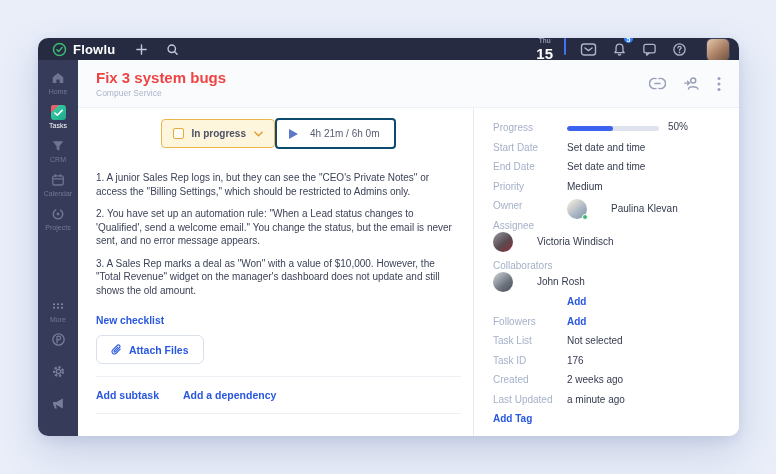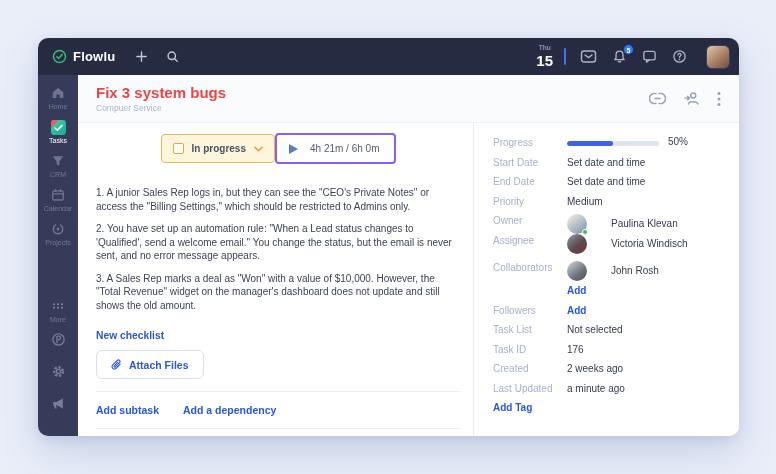--- a/index.html
+++ b/index.html
@@ -9,21 +9,21 @@
     background:#e9eef9; font-family:"Liberation Sans", sans-serif;
   }
   .window {
     position:absolute; left:38px; top:38px; width:701px; height:398px;
     border-radius:10px; background:#fff; overflow:hidden;
     box-shadow:0 16px 40px rgba(70,90,150,.20), 0 4px 12px rgba(70,90,150,.12);
     display:flex; flex-direction:column;
   }
   
   .topbar {
-    height:37px; flex-shrink:0; background:#262b42; display:flex; align-items:center;
+    height:22px; flex-shrink:0; background:#262b42; display:flex; 
     padding:0 9px 0 14px; color:#c3c8da;
   }
   .brand { display:flex; align-items:center; gap:6px; color:#fff; font-size:13px; font-weight:bold; letter-spacing:.2px; }
   .tb-ic { display:inline-flex; align-items:center; justify-content:center; cursor:pointer; }
   .plus-ic { margin-left:20px; }
   .search-ic { margin-left:18px; }
   .tb-spacer { flex:1; }
   .date-widget { text-align:center; line-height:1; margin-right:11px; cursor:pointer; }
   .date-day { font-size:6.5px; color:#8f96b2; font-weight:bold; margin-bottom:1px; }
   .date-num { font-size:15px; color:#fff; font-weight:bold; }
@@ -72,21 +72,21 @@
   
   .status-row { display:flex; justify-content:center; align-items:center; }
   .status-btn {
     display:inline-flex; align-items:center; gap:8px; height:29px; padding:0 11px;
     background:#fdf6dc; border:1px solid #edb64a; border-radius:4px; cursor:pointer;
   }
   .status-checkbox { width:11px; height:11px; border:1.5px solid #e8a93c; border-radius:2px; background:#fffdf4; }
   .status-label { font-size:10px; font-weight:bold; color:#4c5163; }
   .timer-box {
     display:flex; align-items:center; gap:12px; height:31px; padding:0 15px 0 12px;
-    background:#fff; border:2px solid #8b5cf6; border-radius:4px; cursor:pointer;
+    background:#fff; border:2px solid #0c4a6e; border-radius:4px; cursor:pointer;
   }
   .play-tri { width:0; height:0; border-left:9px solid #5e78c8; border-top:5.5px solid transparent; border-bottom:5.5px solid transparent; }
   .timer-text { font-size:10px; color:#565d72; font-weight:500; }
   
   .description { margin-top:22px; }
   .description p { margin:0 0 9px; font-size:10px; line-height:13.5px; color:#3d4358; max-width:366px; }
   .blue-link { color:#2857e0; font-weight:bold; font-size:10.3px; cursor:pointer; text-decoration:none; display:inline-block; }
   .new-checklist { margin-top:9px; }
   .attach-btn {
     margin-top:7px; display:inline-flex; align-items:center; gap:7px; height:29px; padding:0 14px;
@@ -109,21 +109,21 @@
   .progress-pct { font-size:10px; color:#3a4050; }
   .person { display:flex; align-items:center; gap:24px; cursor:pointer;justify-content:flex-end; }
   .pavatar { width:20px; height:20px; border-radius:50%; flex-shrink:0; position:relative; }
   .pav-owner { background:linear-gradient(140deg,#e9e3d9 15%,#a8b6c4 60%,#7e8fa0 100%); }
   .pav-assignee { background:linear-gradient(140deg,#8b8b95 10%,#5a4a50 55%,#8c2f33 100%); }
   .pav-collab { background:linear-gradient(140deg,#c4c8cf 10%,#6d747e 60%,#474d57 100%); }
   .status-dot { position:absolute; right:-1px; bottom:-1px; width:6px; height:6px; border-radius:50%;
     background:#3cba72; border:1.5px solid #fff; }
   .pname { font-size:10px; color:#343b4e; line-height:12px; }
   .prole { font-size:8.8px; color:#9fb0cc; line-height:11px; margin-top:1px; }
-  .person-row { margin-bottom:7px; }
+  .person-row { margin-bottom:7px;flex-direction:column; }
   .owner-row { margin-bottom:0; }
 </style>
 </head>
 <body>
 
 <div class="window">
 
   <div class="topbar">
     <div class="brand">
       <span class="tb-ic">

